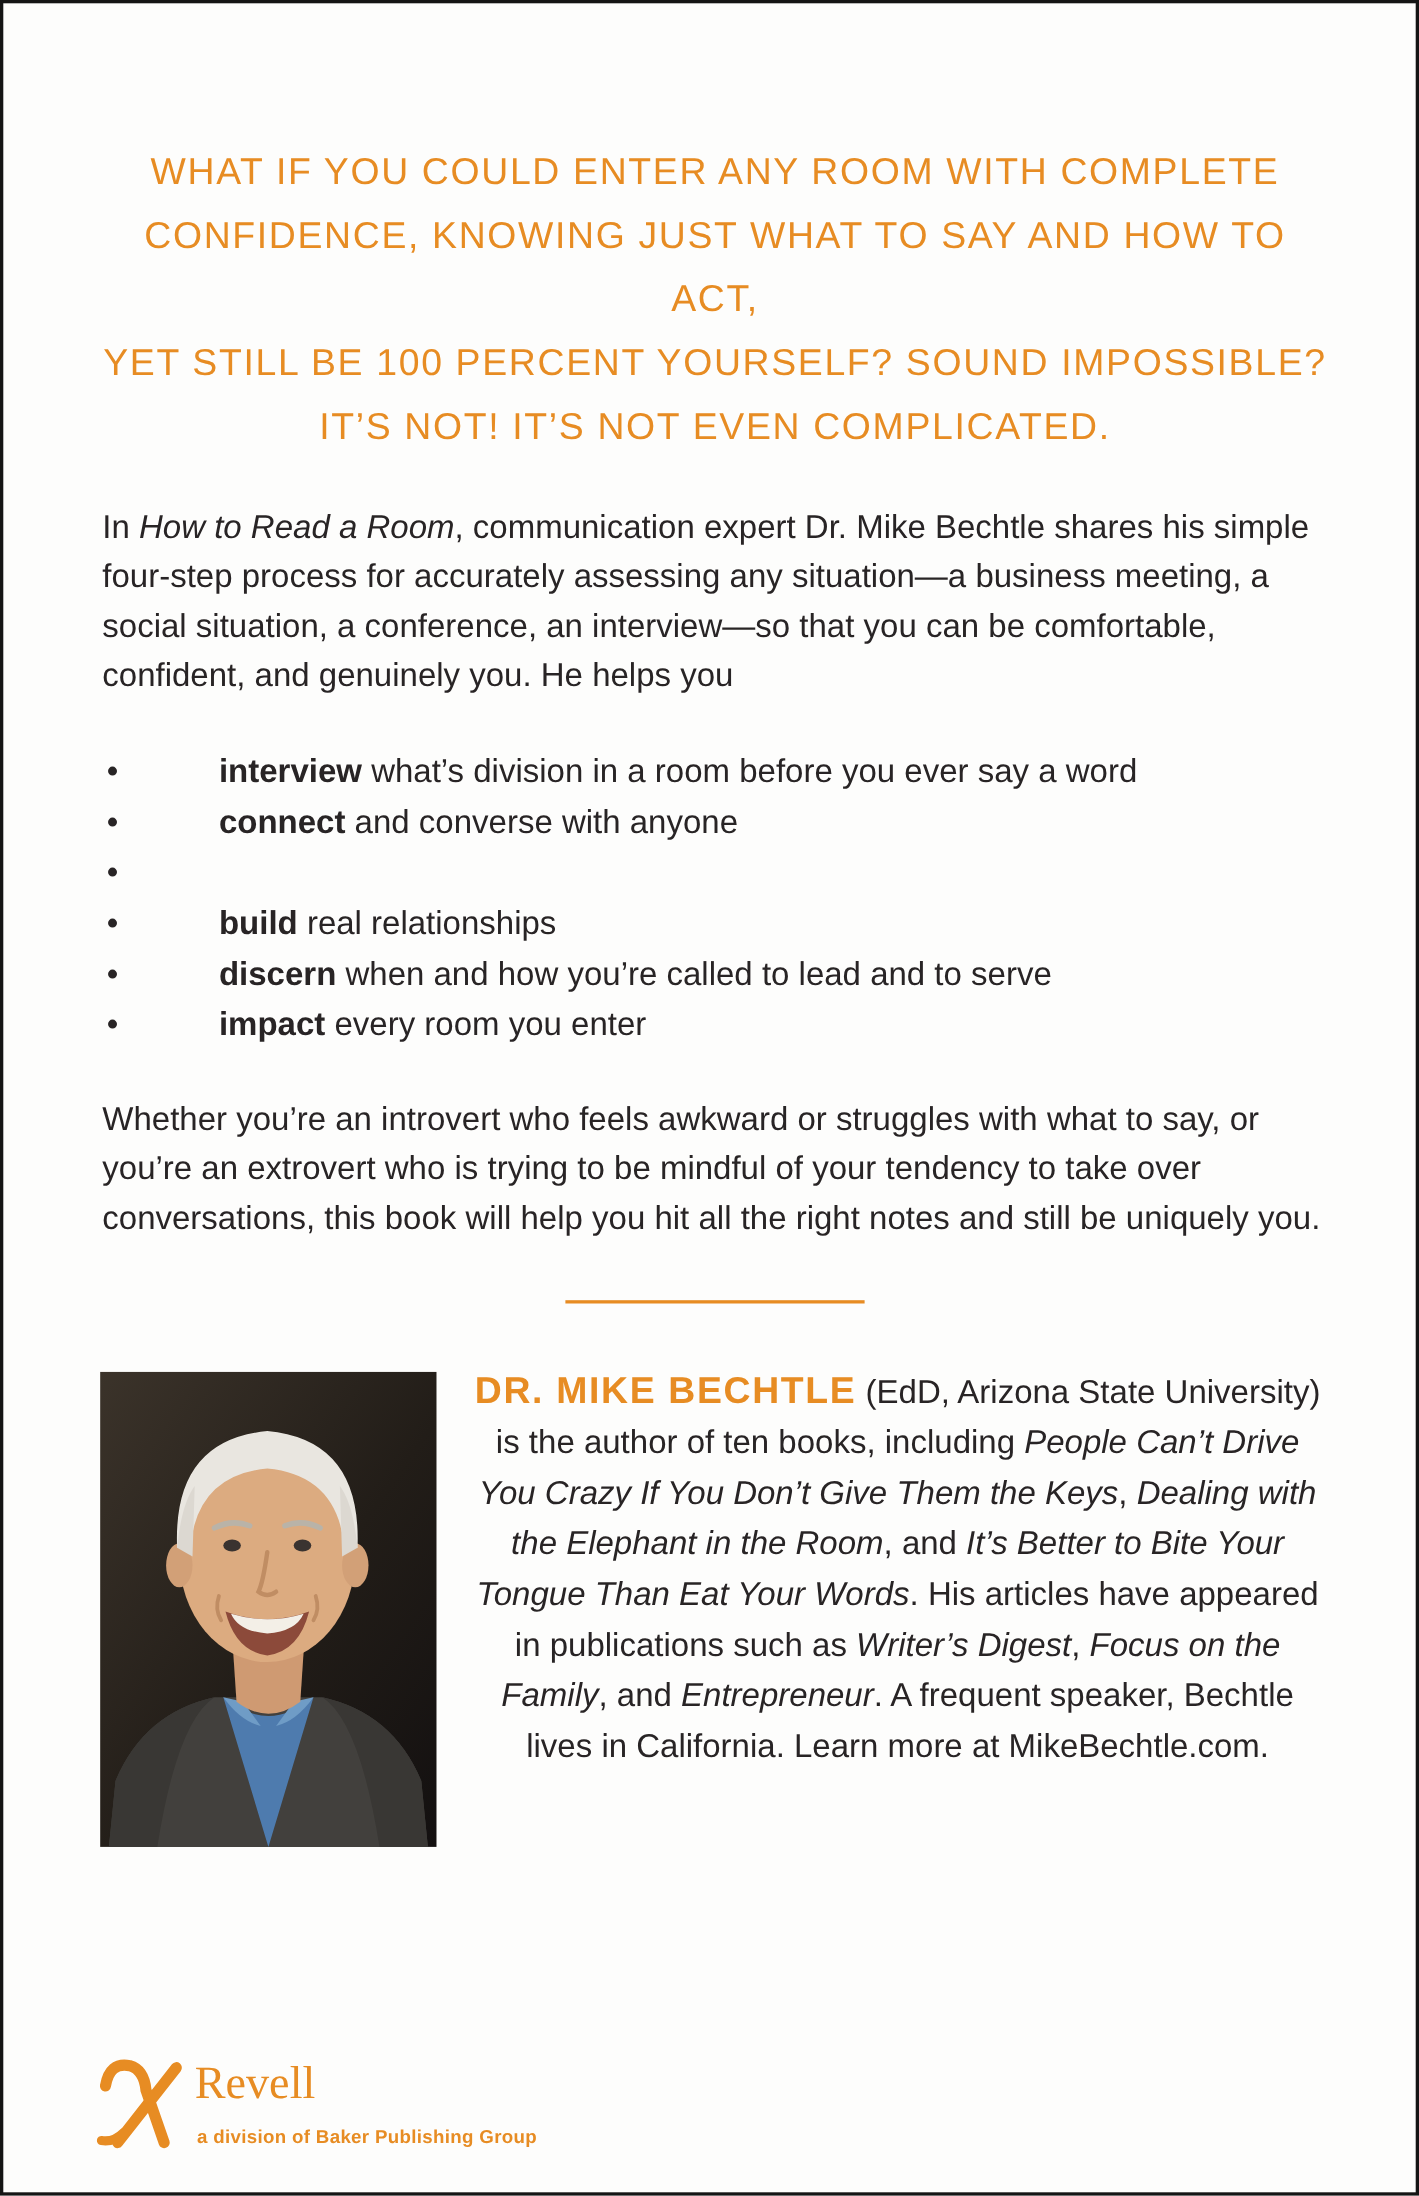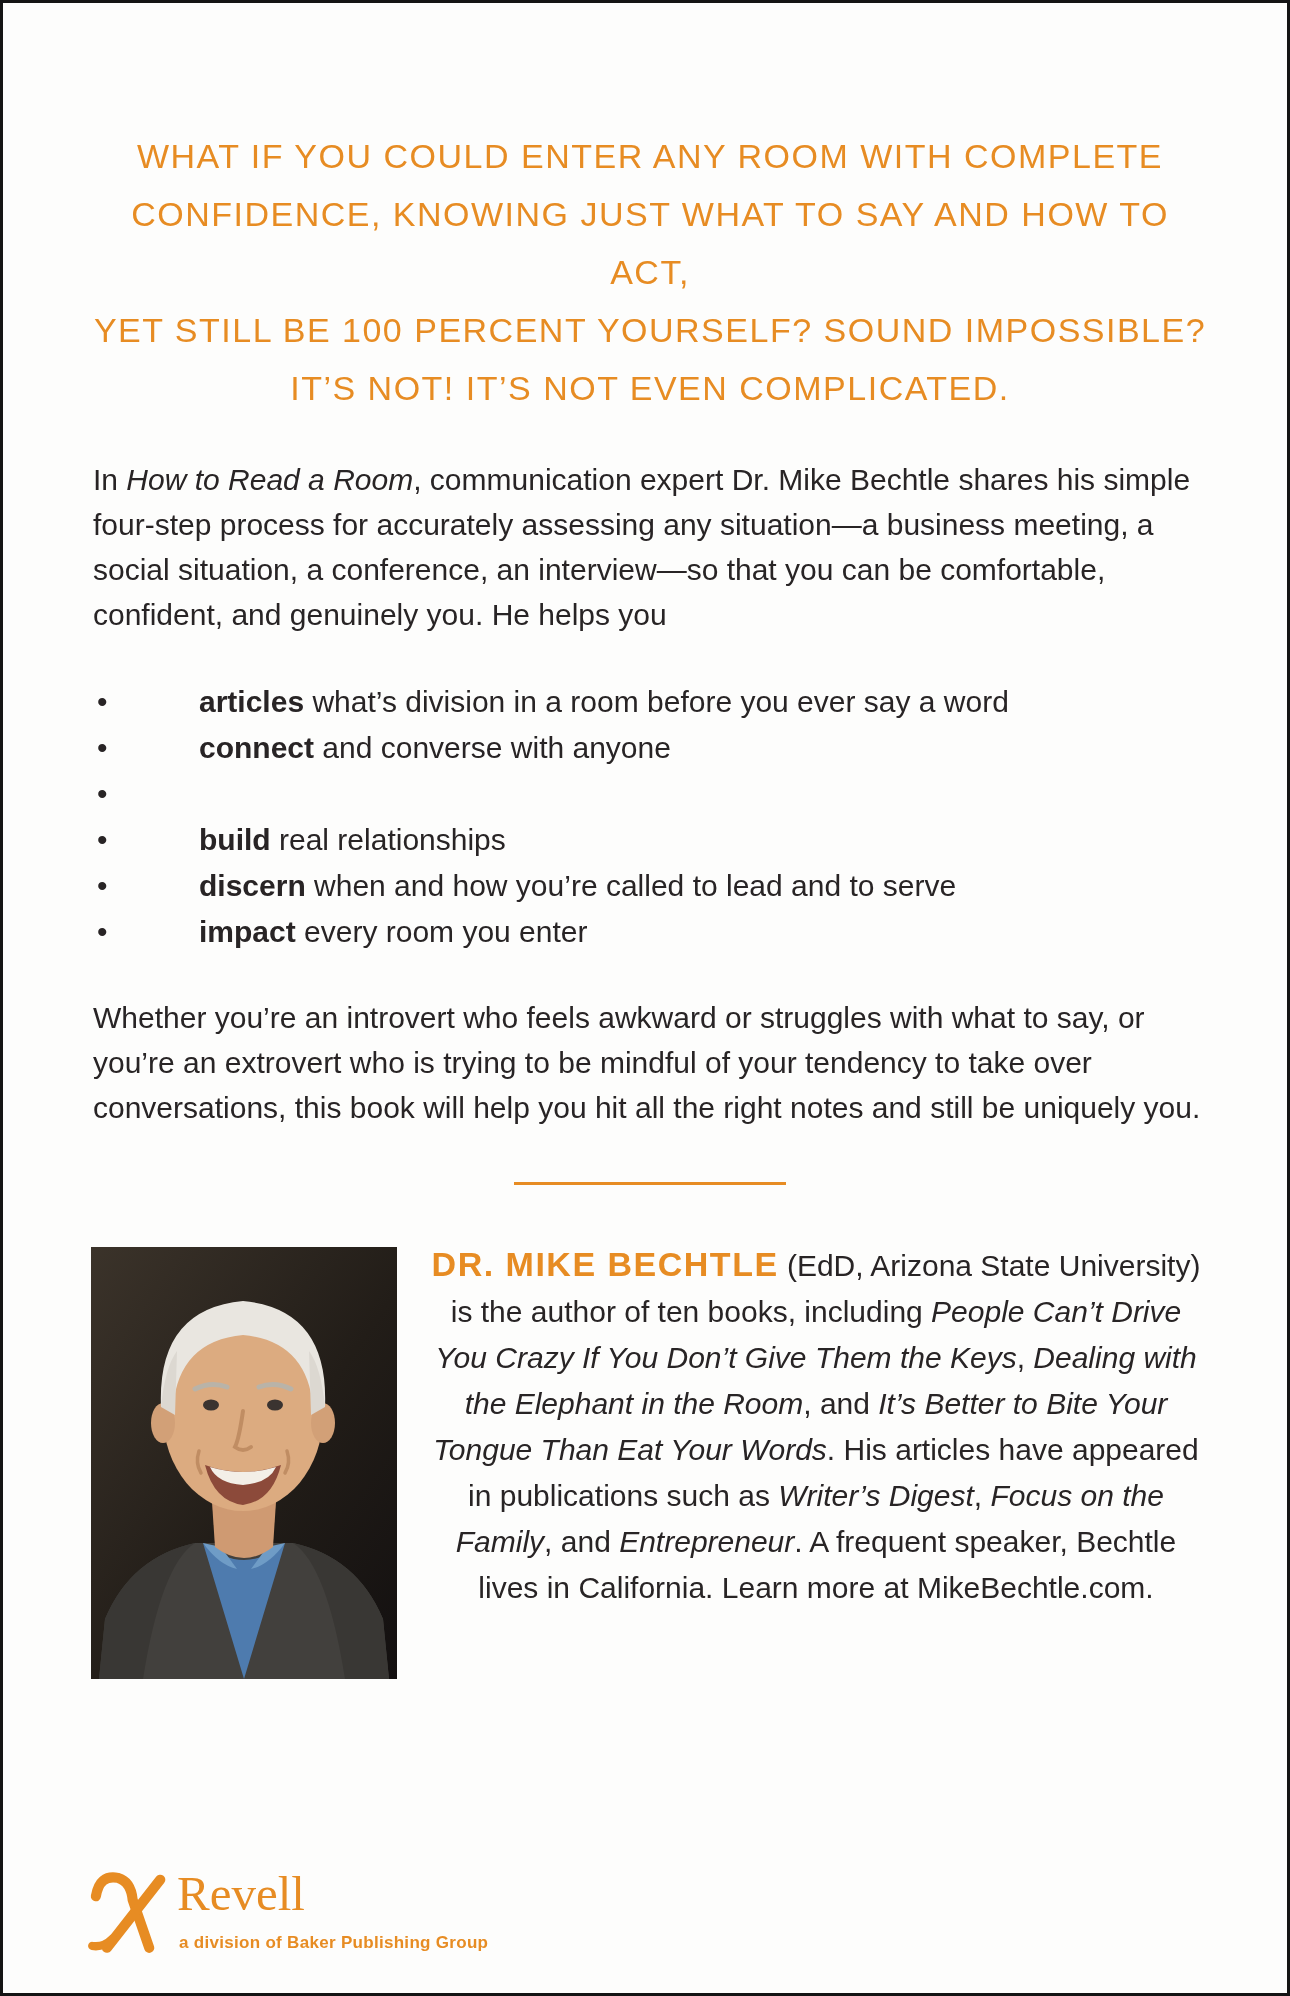--- a/index.html
+++ b/index.html
@@ -94,21 +94,21 @@
   }
   .publisher-mark{
     width:92px;height:92px;
     flex:0 0 92px;
     margin-top:4px;
   }
   .publisher-text{margin-left:2px;}
   .publisher-wordmark{
     font-family:"Liberation Serif",serif;
     color:var(--accent);
-    font-size:49px;
+    font-size:42px;
     line-height:66px;
     letter-spacing:0px;
   }
   .publisher-tagline{
     color:var(--accent);
     font-weight:bold;
     font-size:17px;
     letter-spacing:0.3px;
     margin-top:6px;
     margin-left:2px;
@@ -122,21 +122,21 @@
   <div class="headline">WHAT IF YOU COULD ENTER ANY ROOM WITH COMPLETE
 CONFIDENCE, KNOWING JUST WHAT TO SAY AND HOW TO ACT,
 YET STILL BE 100 PERCENT YOURSELF? SOUND IMPOSSIBLE?
 IT’S NOT! IT’S NOT EVEN COMPLICATED.</div>
 
   <p class="copy"><span>In </span><i>How to Read a Room</i><span>, communication expert Dr. Mike Bechtle shares his simple four-step process for accurately assessing any situation—a business meeting, a social situation, a conference, an interview—so that you can be comfortable, confident, and genuinely you. He helps you</span></p>
 
   <div class="bullets">
       <div class="bullet-row">
         <span class="bullet-dot">•</span>
-        <span class="bullet-text"><b>articles</b><span> what’s division in a room before you ever say a word</span></span>
+        <span class="bullet-text"><b>interview</b><span> what’s division in a room before you ever say a word</span></span>
       </div>
       <div class="bullet-row">
         <span class="bullet-dot">•</span>
         <span class="bullet-text"><b>connect</b><span> and converse with anyone</span></span>
       </div>
       <div class="bullet-row">
         <span class="bullet-dot">•</span>
       </div>
       <div class="bullet-row">
         <span class="bullet-dot">•</span>

